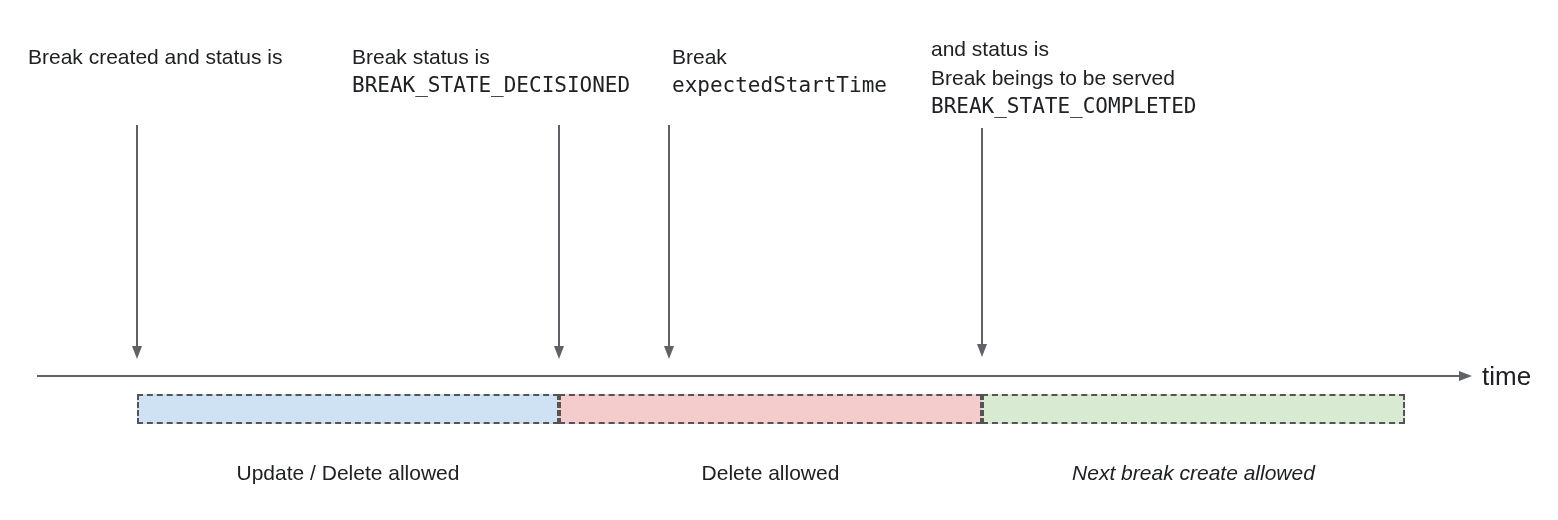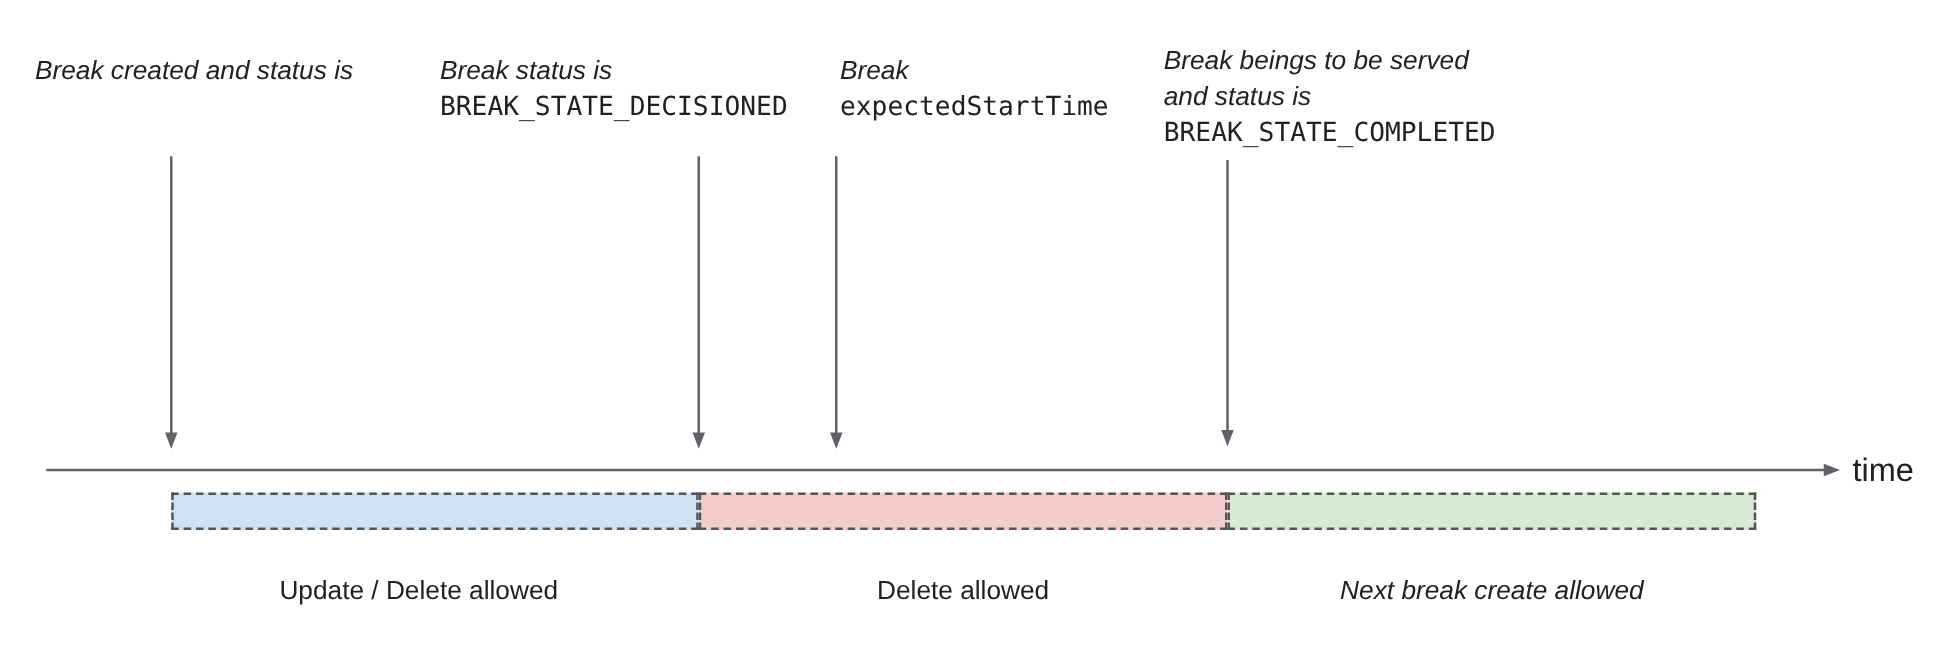--- a/index.html
+++ b/index.html
@@ -19,21 +19,20 @@
 
   
   .ann {
     position: absolute;
     white-space: nowrap;
   }
   .ann-line {
     font-size: 21px;
     line-height: 29px;
     color: #202124;
-    font-style: italic;
   }
   .ann-code {
     font-family: "DejaVu Sans Mono", "Liberation Mono", monospace;
     font-size: 21px;
     line-height: 29px;
     color: #202124;
   }
   .ann-0 { left: 28px;  top: 42px; }
   .ann-1 { left: 352px; top: 42px; }
   .ann-2 { left: 672px; top: 42px; }
@@ -106,21 +105,21 @@
 
   
   .seg-label {
     position: absolute;
     top: 459px;
     font-size: 21px;
     line-height: 28px;
     text-align: center;
     color: #202124;
   }
-  .seg-label-0 { left: 124px; width: 422px; }
+  .seg-label-0 { left: 137px; width: 422px; }
   .seg-label-1 { left: 559px; width: 423px; }
   .seg-label-2 { left: 982px; width: 423px; font-style: italic; }
 </style>
 </head>
 <body>
 
 <div class="stage">
 
   <div class="ann ann-0">
     <div class="ann-line">Break created and status is</div>
@@ -130,22 +129,22 @@
     <div class="ann-line">Break status is</div>
     <div class="ann-code">BREAK_STATE_DECISIONED</div>
   </div>
 
   <div class="ann ann-2">
     <div class="ann-line">Break</div>
     <div class="ann-code">expectedStartTime</div>
   </div>
 
   <div class="ann ann-3">
+    <div class="ann-line">and status is</div>
     <div class="ann-line">Break beings to be served</div>
-    <div class="ann-line">and status is</div>
     <div class="ann-code">BREAK_STATE_COMPLETED</div>
   </div>
 
   <div class="down-arrow arrow-0"></div>
   <div class="down-arrow arrow-1"></div>
   <div class="down-arrow arrow-2"></div>
   <div class="down-arrow arrow-3"></div>
 
   <div class="timeline-line"></div>
   <div class="timeline-label">time</div>

